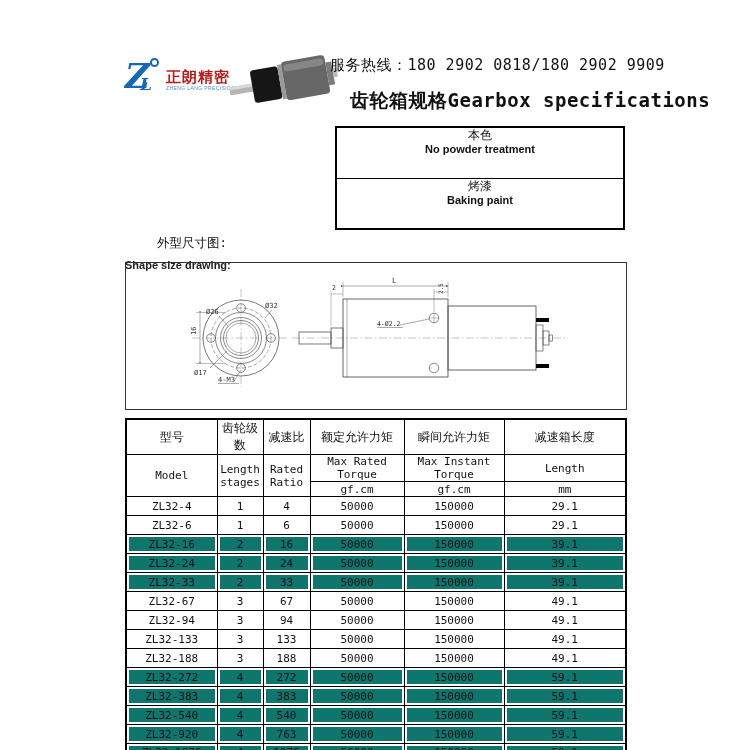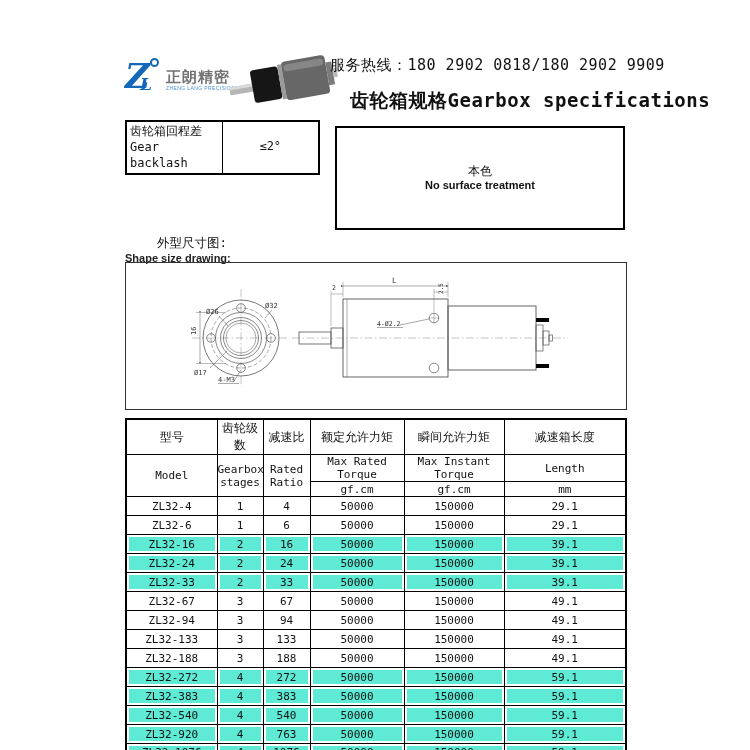--- a/index.html
+++ b/index.html
@@ -9,21 +9,21 @@
 
   
   .logo { left:125px; top:58px; display:flex; align-items:center; gap:5px; }
   .logo-mark { position:relative; width:36px; height:44px; }
   .logo-z { position:absolute; left:0; top:-2px; font-family:"DejaVu Serif","Liberation Serif",serif;
             font-style:italic; font-weight:bold; font-size:34px; color:#1568b8; }
   .logo-l { position:absolute; left:15px; top:16px; font-family:"DejaVu Serif","Liberation Serif",serif;
             font-style:italic; font-weight:bold; font-size:17px; color:#1568b8; }
   .logo-gear { position:absolute; right:2px; top:0; width:9px; height:9px; border:2px solid #1568b8;
                border-radius:50%; }
-  .logo-cn { font-size:15px; font-weight:bold; color:#737373; letter-spacing:1px; line-height:1.1; }
+  .logo-cn { font-size:15px; font-weight:bold; color:#b91c1c; letter-spacing:1px; line-height:1.1; }
   .logo-en { font-size:5px; color:#4a8fd0; letter-spacing:0.4px; font-family:"Liberation Sans",sans-serif; }
 
   .photo-wrap { left:228px; top:56px; width:112px; height:62px; }
   .photo-wrap svg { transform:rotate(-10deg); }
 
   .hotline { left:330px; top:56px; font-size:15px; letter-spacing:0.5px; white-space:nowrap; }
   .page-title { left:350px; top:88px; font-size:19px; font-weight:bold; letter-spacing:0.5px; white-space:nowrap; }
 
   
   table { border-collapse:collapse; }
@@ -31,40 +31,40 @@
   .spec-left td { border:1.5px solid #000; font-size:12px; height:36px; vertical-align:middle; }
   .spec-left td.lbl { width:96px; padding:1px 3px; line-height:1.35; }
   .spec-left td.val { text-align:center; line-height:1.3; }
 
   
   .spec-right { left:335px; top:126px; width:290px; height:104px; border:2px solid #000; display:flex; }
   .sr-left { width:176px; border-right:1.5px solid #000; display:flex; flex-direction:column;
              justify-content:space-between; align-items:center; padding:10px 0 7px; font-size:12px; }
   .sr-right { flex:1; display:flex; flex-direction:column; }
   .sr-cell { flex:1; border-bottom:1.5px solid #000; display:flex; flex-direction:column;
-             justify-content:center; align-items:center; line-height:1.25; }
+             justify-content:flex-start; align-items:center; line-height:1.25; }
   .sr-cell:last-child { border-bottom:none; }
   .sr-cn { font-size:12px; }
   .sr-en { font-size:11px; font-family:"Liberation Sans",sans-serif; font-weight:700; }
 
   
   .draw-label { left:125px; top:235px; }
   .draw-label .cn { padding-left:32px; font-size:12.5px; }
-  .draw-label .en { font-size:11px; font-family:"Liberation Sans",sans-serif; font-weight:600; color:#222; }
+  .draw-label .en { font-size:11px; font-family:"Liberation Sans",sans-serif; font-weight:600; color:#222;margin-top:7px; }
   .draw-box { left:125px; top:262px; width:502px; height:148px; border:1.5px solid #333; }
 
   
   .main-table { left:125px; top:418px; width:500px; border:2px solid #000; table-layout:fixed; }
   .main-table td { border:1px solid #000; text-align:center; vertical-align:middle; font-size:11px; }
   .main-table tr.h1 td { height:21px; font-size:12px; }
   .main-table tr.h2 td { height:21px; font-size:11px; }
   .main-table tr.h3 td { height:15px; font-size:11px; }
   .main-table td.tiny { font-size:6.5px; }
   .main-table tr.dr td { height:19px; }
-  .main-table tr.hl td { background:#5eead4; box-shadow:inset 0 0 0 2px #fff; }
+  .main-table tr.hl td { background:#0f766e; box-shadow:inset 0 0 0 2px #fff; }
 
   svg text { font-family:"DejaVu Sans Mono","Liberation Mono",monospace; fill:#333; }
 </style>
 </head>
 <body>
 
 <div class="abs logo">
   <div class="logo-mark">
     <span class="logo-z">Z</span>
     <span class="logo-l">L</span>
@@ -87,35 +87,32 @@
     <rect x="100" y="14" width="6" height="23" fill="#7c7c7c"></rect>
     <rect x="106" y="21" width="4" height="9" fill="#b9b9b9"></rect>
   </svg>
 </div>
 
 <div class="abs hotline">服务热线：180 2902 0818/180 2902 9909</div>
 <div class="abs page-title">齿轮箱规格Gearbox specifications</div>
 
 <table class="abs spec-left">
   <tbody>
-  <tr>
-    <td class="lbl">
-      <div>齿轮箱回程差</div>
-      <div>Gear backlash</div>
-    </td>
-    <td class="val">≤2°</td>
-  </tr>
 </tbody>
   </table>
 
 <div class="abs spec-right">
   <div class="sr-right">
     <div class="sr-cell">
       <div class="sr-cn">本色</div>
-      <div class="sr-en">No surface treatment</div>
+      <div class="sr-en">No powder treatment</div>
+    </div>
+    <div class="sr-cell">
+      <div class="sr-cn">烤漆</div>
+      <div class="sr-en">Baking paint</div>
     </div>
   </div>
 </div>
 
 <div class="abs draw-label">
   <div class="cn">外型尺寸图:</div>
   <div class="en">Shape size drawing:</div>
 </div>
 
 <div class="abs draw-box">
@@ -201,21 +198,21 @@
       <tr class="h1">
     <td>型号</td>
     <td>齿轮级数</td>
     <td>减速比</td>
     <td>额定允许力矩</td>
     <td>瞬间允许力矩</td>
     <td>减速箱长度</td>
   </tr>
   <tr class="h2">
     <td rowspan="2">Model</td>
-    <td rowspan="2" class="tiny">Gearbox stages</td>
+    <td rowspan="2" class="tiny">Length stages</td>
     <td rowspan="2">Rated Ratio</td>
     <td>Max Rated Torque</td>
     <td>Max Instant Torque</td>
     <td>Length</td>
   </tr>
   <tr class="h3">
     <td>gf.cm</td>
     <td>gf.cm</td>
     <td>mm</td>
   </tr>

